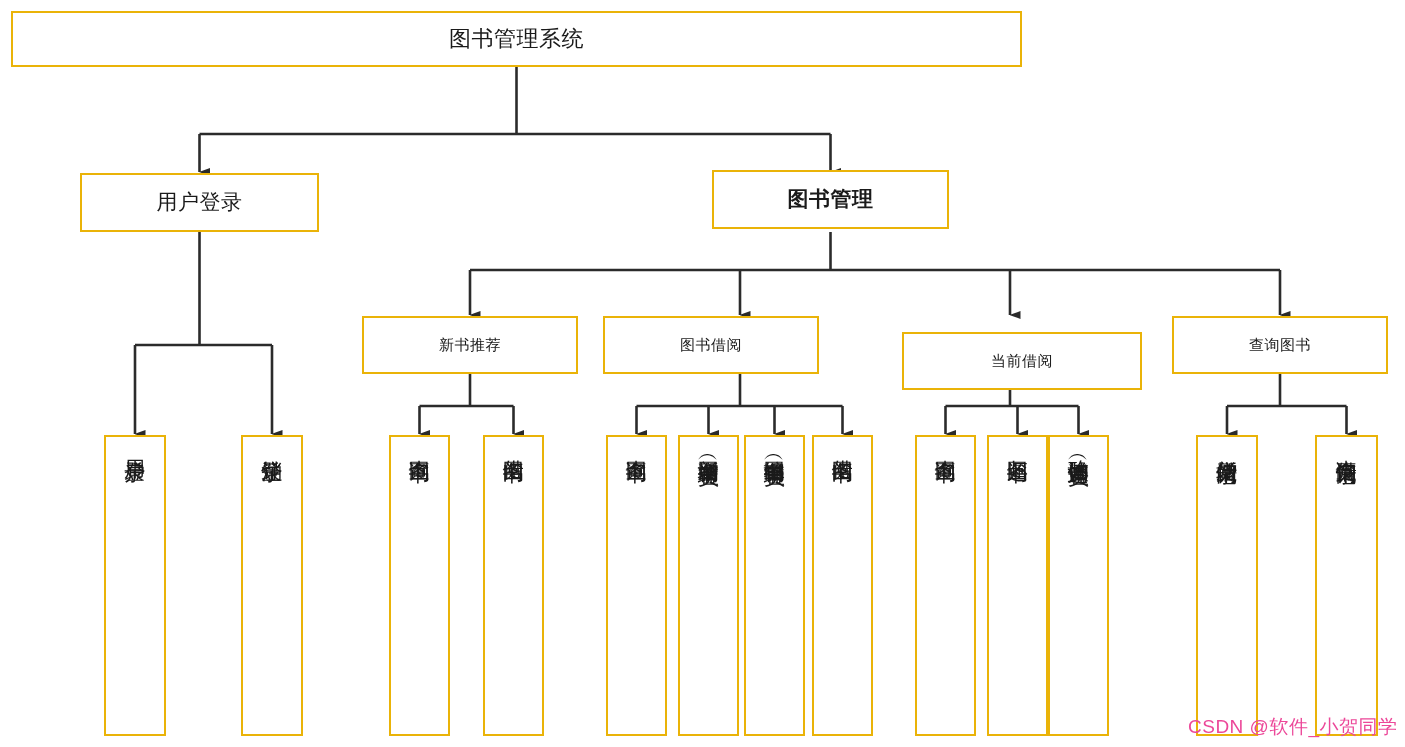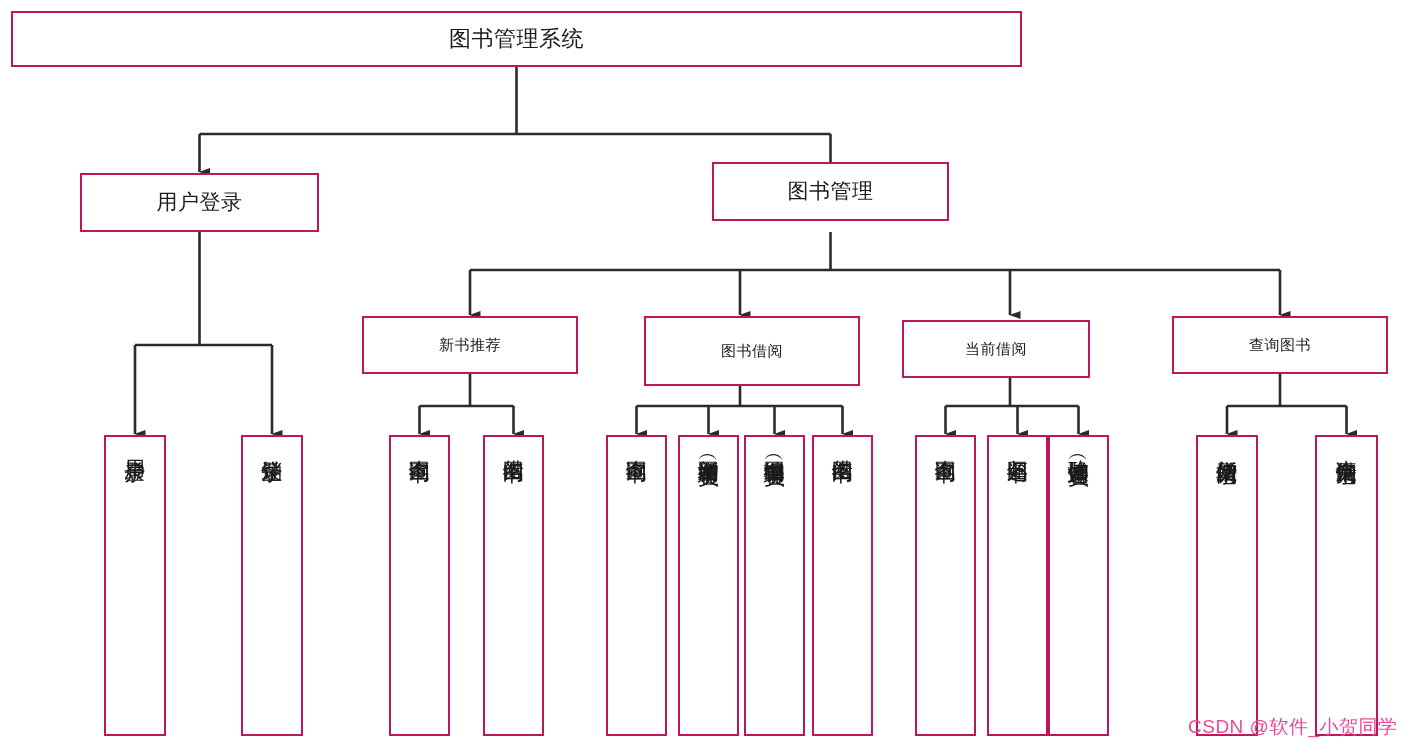--- a/index.html
+++ b/index.html
@@ -22,21 +22,21 @@
     position: absolute;
     left: 0;
     top: 0;
     width: 1405px;
     height: 747px;
     pointer-events: none;
   }
   .node {
     position: absolute;
     box-sizing: border-box;
-    border: 2px solid #be185d;
+    border: 2px solid #eab308;
     background: #ffffff;
     display: flex;
     align-items: center;
     justify-content: center;
     color: #1a1a1a;
   }
   .node .label {
     display: block;
     text-align: center;
     line-height: 1.18;
@@ -115,31 +115,31 @@
       </g>
   </svg>
 
   <div class="node node-root" id="node-root" style="left: 11px; top: 11px; width: 1011px; height: 56px;">
     <span class="label">图书管理系统</span>
   </div>
 
   <div class="node node-l1" id="node-user_login" style="left: 80px; top: 173px; width: 239px; height: 59px;">
     <span class="label">用户登录</span>
   </div>
-  <div class="node node-l1" id="node-book_mgmt" style="left: 712px; top: 162px; width: 237px; height: 59px;">
+  <div class="node node-l1" id="node-book_mgmt" style="left: 712px; top: 170px; width: 237px; height: 59px; font-weight: bold;">
     <span class="label">图书管理</span>
   </div>
 
   <div class="node node-l2" id="node-new_book_rec" style="left: 362px; top: 316px; width: 216px; height: 58px;">
     <span class="label">新书推荐</span>
   </div>
-  <div class="node node-l2" id="node-book_borrow" style="left: 644px; top: 316px; width: 216px; height: 70px;">
+  <div class="node node-l2" id="node-book_borrow" style="left: 603px; top: 316px; width: 216px; height: 58px;">
     <span class="label">图书借阅</span>
   </div>
-  <div class="node node-l2" id="node-current_borrow" style="left: 902px; top: 320px; width: 188px; height: 58px;">
+  <div class="node node-l2" id="node-current_borrow" style="left: 902px; top: 332px; width: 240px; height: 58px;">
     <span class="label">当前借阅</span>
   </div>
   <div class="node node-l2" id="node-borrow_record" style="left: 1172px; top: 316px; width: 216px; height: 58px;">
     <span class="label">查询图书</span>
   </div>
 
   <div class="node node-leaf" id="node-leaf_user_login" style="left: 104px; top: 435px; width: 62px; height: 301px;">
     <span class="label">用户登录</span>
   </div>
   <div class="node node-leaf" id="node-leaf_user_logout" style="left: 241px; top: 435px; width: 62px; height: 301px;">

